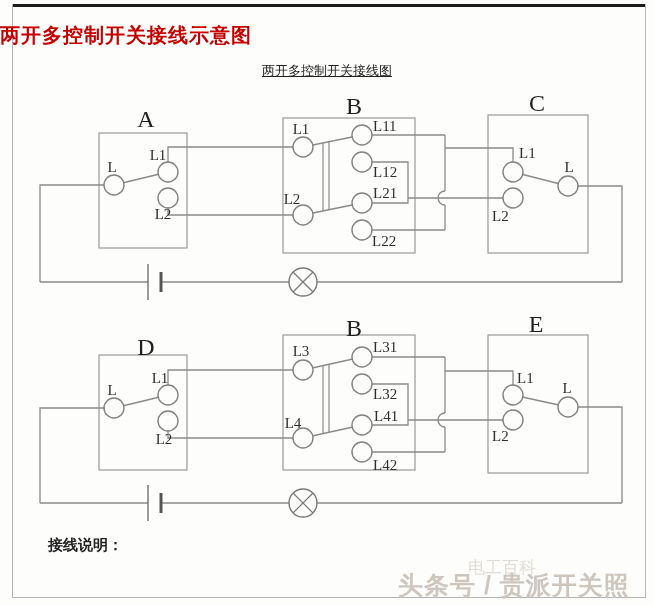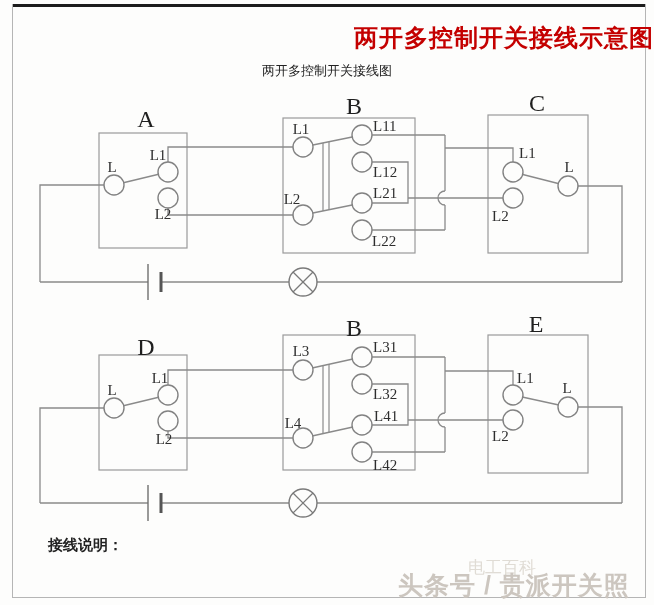--- a/index.html
+++ b/index.html
@@ -2,24 +2,24 @@
 <html><head>
 <meta charset="utf-8">
 <style>
   html,body{margin:0;padding:0;background:#ffffff;}
   #page{position:relative;width:654px;height:605px;background:#fdfdfc;overflow:hidden;
         font-family:"Liberation Sans",sans-serif;}
   .top-rule{position:absolute;left:12px;top:4px;width:634px;height:3px;background:#1c1c1c;}
   .border-left{position:absolute;left:12px;top:4px;width:1px;height:594px;background:#b5b5b5;}
   .border-right{position:absolute;left:645px;top:4px;width:1px;height:594px;background:#b5b5b5;}
   .border-bottom{position:absolute;left:12px;top:597px;width:634px;height:1px;background:#b5b5b5;}
-  .title{position:absolute;left:0;top:22px;width:100%;text-align:right;
-         font-size:24px;font-weight:bold;letter-spacing:1px;color:#c40000;}
+  .title{position:absolute;left:0;top:22px;width:100%;text-align:left;
+         font-size:20px;font-weight:bold;letter-spacing:1px;color:#c40000;}
   .subtitle{position:absolute;left:0;top:62px;width:100%;text-align:center;
-         font-size:13px;color:#222;}
+         font-size:13px;color:#222;text-decoration:underline;}
   svg{position:absolute;left:0;top:0;}
   svg text{font-family:"Liberation Serif",serif;fill:#2e2e2e;}
   text.boxletter{font-size:24px;fill:#1f1f1f;}
   text.tlabel{font-size:15px;}
   .notes{position:absolute;left:20px;top:536px;width:624px;font-size:15px;
          line-height:18px;color:#222;white-space:nowrap;margin-left:28px;}
   .notes .heading{font-weight:bold;}
   .notes .l1{text-indent:20px;}
   .notes .l2{margin-left:-6px;}
   .wm-main{position:absolute;left:398px;top:569px;font-size:25px;font-weight:bold;

